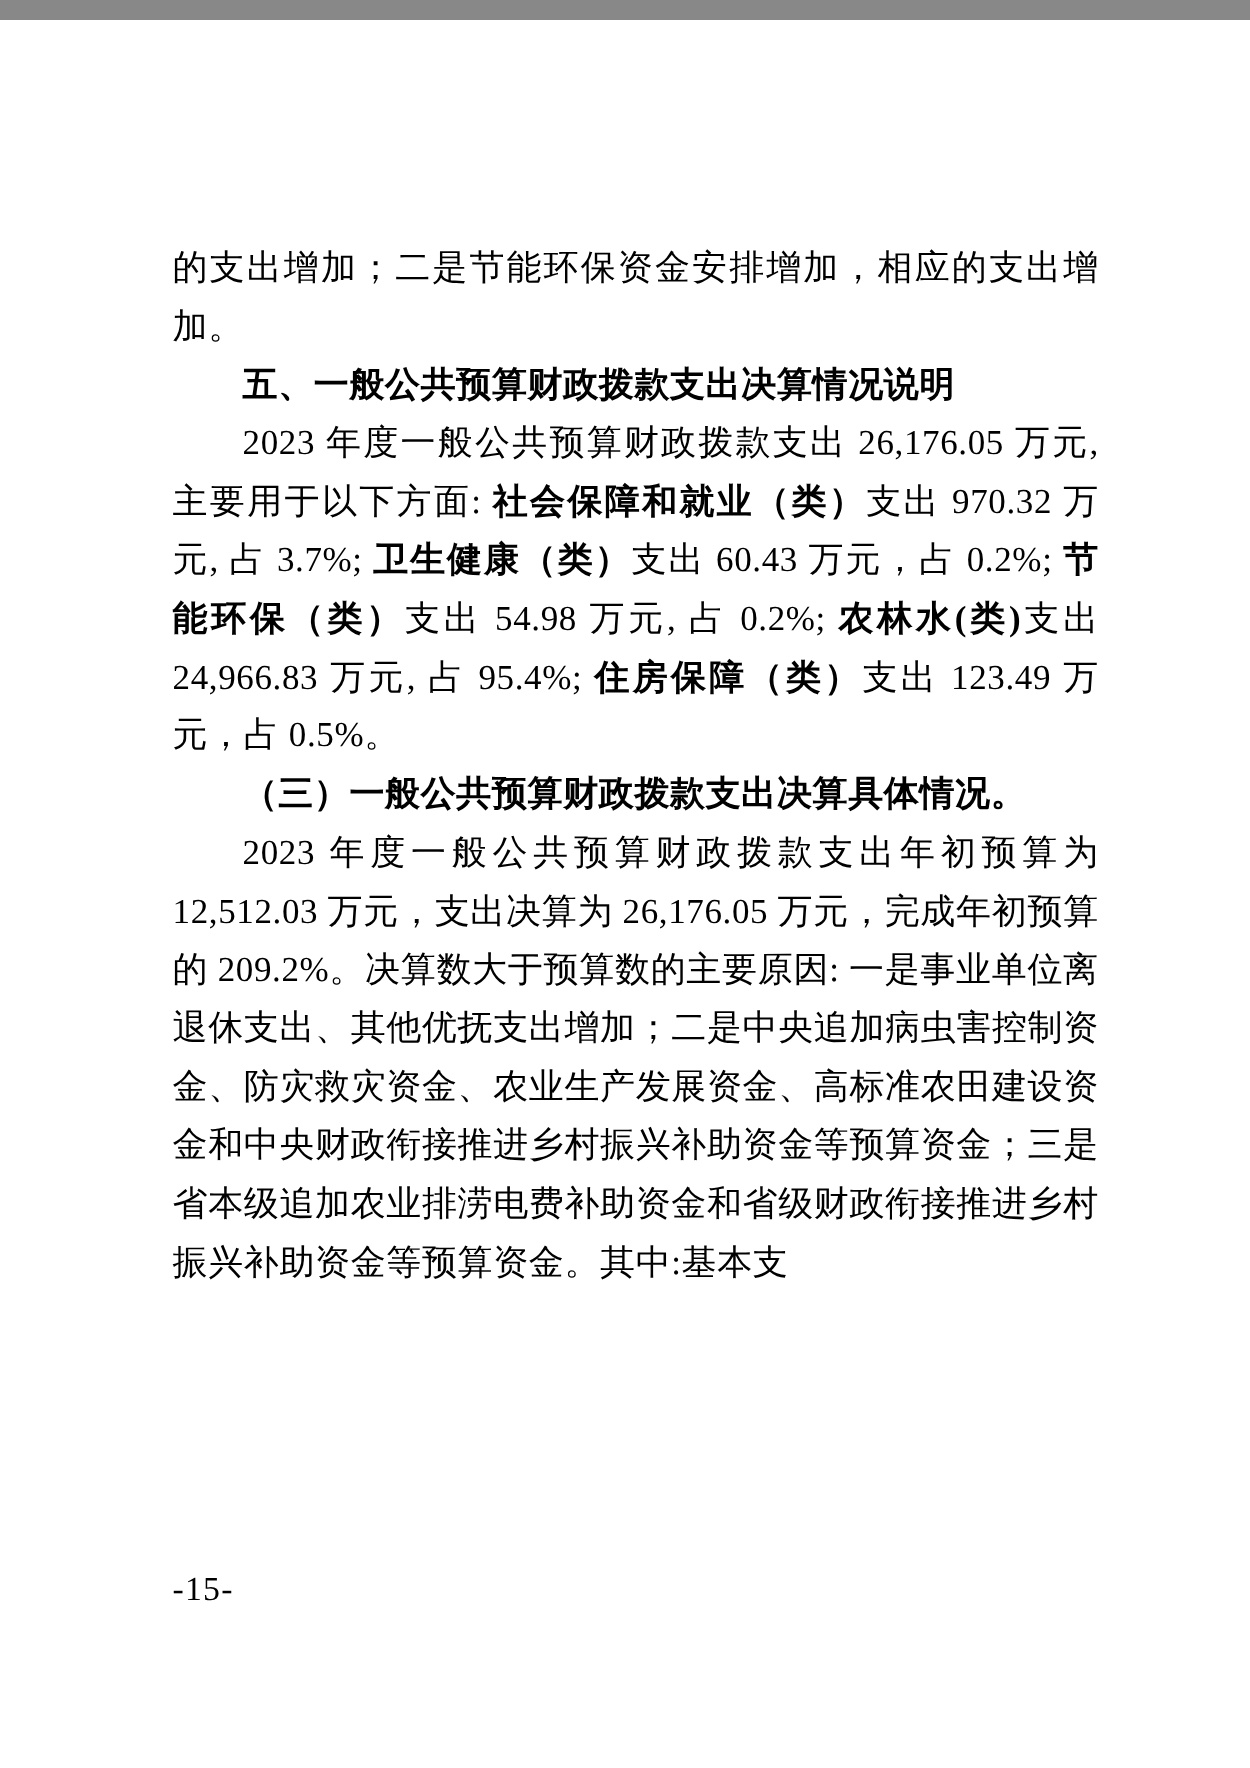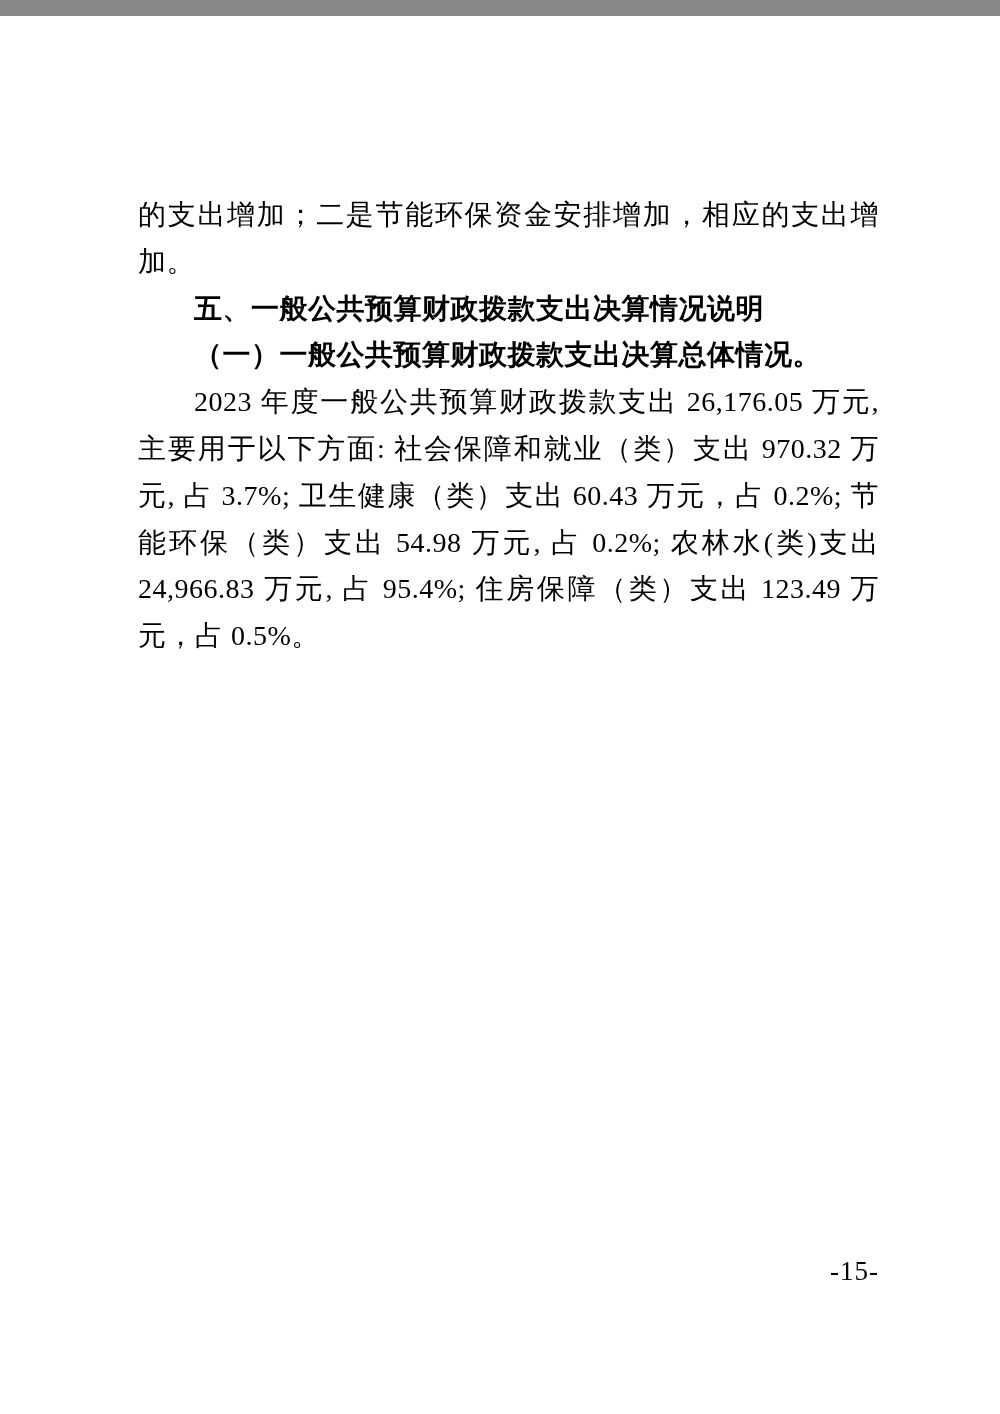--- a/index.html
+++ b/index.html
@@ -25,43 +25,43 @@
     text-justify: inter-ideograph;
     letter-spacing: 0.5px;
   }
   .para { text-indent: 2em; }
   .para.no-indent { text-indent: 0; }
   .heading-main {
     font-family: Liberation Serif, serif;
     font-weight: 700;
   }
   .heading-sub { font-weight: 700; }
-  .bold { font-weight: 400; }
+  .bold { font-weight: 700; }
   .page-number {
     position: absolute;
     left: 138px;
     top: 1240px;
     width: 741px;
-    text-align: right;
     font-size: 27px;
     letter-spacing: 1px;
   }
 </style>
 </head>
 <body>
 
 <div class="page">
   <div class="content">
     <p class="para no-indent">的支出增加；二是节能环保资金安排增加，相应的支出增加。</p>
 
     <p class="para heading-main">五、一般公共预算财政拨款支出决算情况说明</p>
 
-    <p class="para heading-sub">（一）一般公共预算财政拨款支出决算总体情况。</p>
 
 
 
     <p class="para"><span>2023 年度一般公共预算财政拨款支出 26,176.05 万元, 主要用于以下方面: </span><span class="bold">社会保障和就业（类）</span><span>支出 970.32 万元, 占 3.7%; </span><span class="bold">卫生健康（类）</span><span>支出 60.43 万元，占 0.2%; </span><span class="bold">节能环保（类）</span><span>支出 54.98 万元, 占 0.2%; </span><span class="bold">农林水(类)</span><span>支出 24,966.83 万元, 占 95.4%; </span><span class="bold">住房保障（类）</span><span>支出 123.49 万元，占 0.5%。</span></p>
 
+    <p class="para heading-sub">（三）一般公共预算财政拨款支出决算具体情况。</p>
 
+    <p class="para">2023 年度一般公共预算财政拨款支出年初预算为 12,512.03 万元，支出决算为 26,176.05 万元，完成年初预算的 209.2%。决算数大于预算数的主要原因: 一是事业单位离退休支出、其他优抚支出增加；二是中央追加病虫害控制资金、防灾救灾资金、农业生产发展资金、高标准农田建设资金和中央财政衔接推进乡村振兴补助资金等预算资金；三是省本级追加农业排涝电费补助资金和省级财政衔接推进乡村振兴补助资金等预算资金。其中:基本支</p>
   </div>
 
   <div class="page-number">-15-</div>
 </div>
 
 </body></html>

